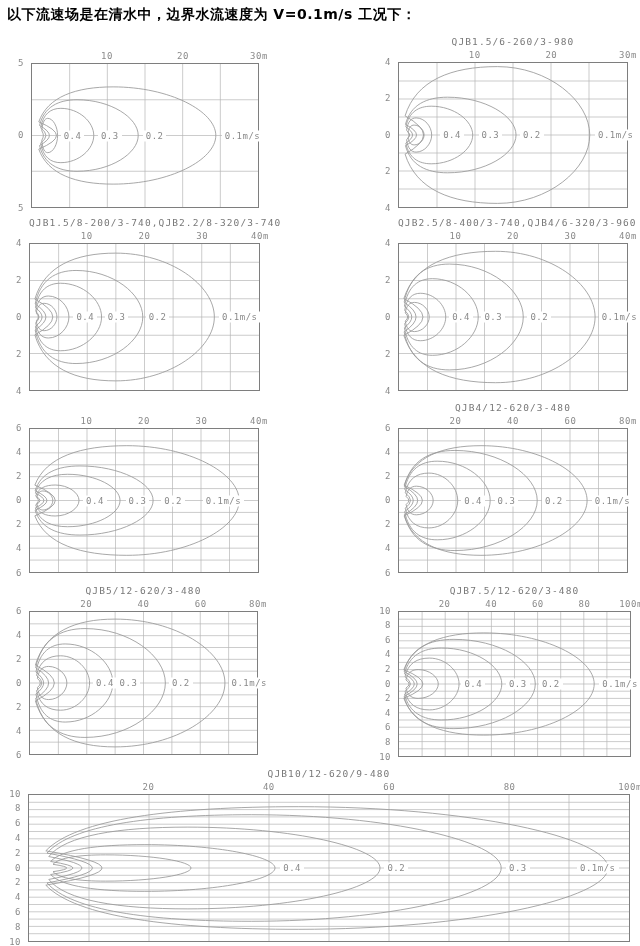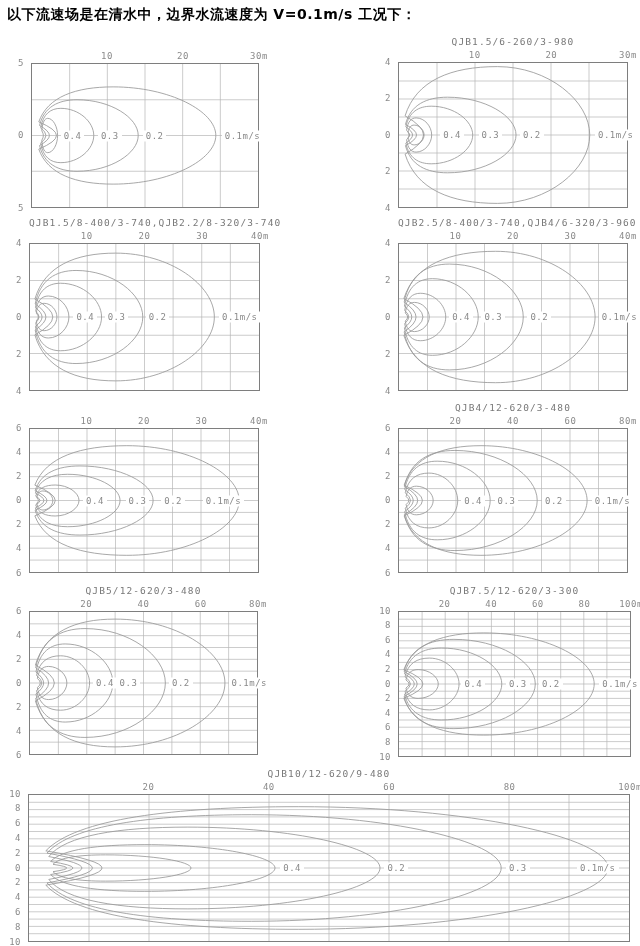--- a/index.html
+++ b/index.html
@@ -106,21 +106,21 @@
             <path d="M 0.850 3.412 C 1.513 2.320 3.615 1.900 6.379 1.900 C 11.341 1.900 15.400 2.950 15.400 4.000 C 15.400 5.050 11.341 6.100 6.379 6.100 C 3.615 6.100 1.513 5.680 0.850 4.588 Q 2.305 4.265 2.305 4.000 Q 2.305 3.735 0.850 3.412" fill="none" stroke="var(--curve)" stroke-width="0.85" vector-effect="non-scaling-stroke"></path>
             <path d="M 0.800 2.936 C 2.258 0.960 6.875 0.200 12.950 0.200 C 19.633 0.200 25.100 2.100 25.100 4.000 C 25.100 5.900 19.633 7.800 12.950 7.800 C 6.875 7.800 2.258 7.040 0.800 5.064 Q 3.230 4.479 3.230 4.000 Q 3.230 3.521 0.800 2.936" fill="none" stroke="var(--curve)" stroke-width="0.85" vector-effect="non-scaling-stroke"></path>
           </svg>
         </div>
         <span class="clabel" style="left: 70.1667px; top: 99px;">0.4</span>
         <span class="clabel" style="left: 108.5px; top: 99px;">0.3</span>
         <span class="clabel" style="left: 149.9px; top: 99px;">0.2</span>
         <span class="clabel" style="left: 225.033px; top: 99px;">0.1m/s</span>
       </div>
       <div class="chart" style="left: 1px; top: 217px; width: 273px; height: 182px;">
-        <div class="ctitle" style="left: 28px; top: 0px; width: 231px;">QJB1.5/8-400/3-740,QJB2.2/8-320/3-740</div>
+        <div class="ctitle" style="left: 28px; top: 0px; width: 231px;">QJB1.5/8-200/3-740,QJB2.2/8-320/3-740</div>
         <span class="xtick" style="left: 85.75px; top: 14px;">10</span>
         <span class="xtick" style="left: 143.5px; top: 14px;">20</span>
         <span class="xtick" style="left: 201.25px; top: 14px;">30</span>
         <span class="xtick" style="left: 259px; top: 14px;">40m</span>
         <span class="ytick" style="left: 0px; width: 21px; top: 20.5px;">4</span>
         <span class="ytick" style="left: 0px; width: 21px; top: 57.5px;">2</span>
         <span class="ytick" style="left: 0px; width: 21px; top: 94.5px;">0</span>
         <span class="ytick" style="left: 0px; width: 21px; top: 131.5px;">2</span>
         <span class="ytick" style="left: 0px; width: 21px; top: 168.5px;">4</span>
         <div class="plot" style="left: 28px; top: 26px; width: 231px; height: 148px;">
@@ -318,21 +318,21 @@
             <path d="M 2.000 4.712 C 4.084 2.320 10.683 1.400 19.366 1.400 C 34.950 1.400 47.700 3.700 47.700 6.000 C 47.700 8.300 34.950 10.600 19.366 10.600 C 10.683 10.600 4.084 9.680 2.000 7.288 Q 6.570 6.580 6.570 6.000 Q 6.570 5.420 2.000 4.712" fill="none" stroke="var(--curve)" stroke-width="0.85" vector-effect="non-scaling-stroke"></path>
             <path d="M 1.900 4.488 C 5.267 1.680 15.928 0.600 29.956 0.600 C 51.265 0.600 68.700 3.300 68.700 6.000 C 68.700 8.700 51.265 11.400 29.956 11.400 C 15.928 11.400 5.267 10.320 1.900 7.512 Q 8.580 6.680 8.580 6.000 Q 8.580 5.320 1.900 4.488" fill="none" stroke="var(--curve)" stroke-width="0.85" vector-effect="non-scaling-stroke"></path>
           </svg>
         </div>
         <span class="clabel" style="left: 92.12px; top: 98px;">0.4</span>
         <span class="clabel" style="left: 115.593px; top: 98px;">0.3</span>
         <span class="clabel" style="left: 167.976px; top: 98px;">0.2</span>
         <span class="clabel" style="left: 227.516px; top: 98px;">0.1m/s</span>
       </div>
       <div class="chart" style="left: 370px; top: 585px; width: 275px; height: 180px;">
-        <div class="ctitle" style="left: 28px; top: 0px; width: 233px;">QJB7.5/12-620/3-300</div>
+        <div class="ctitle" style="left: 28px; top: 0px; width: 233px;">QJB7.5/12-620/3-480</div>
         <span class="xtick" style="left: 74.6px; top: 14px;">20</span>
         <span class="xtick" style="left: 121.2px; top: 14px;">40</span>
         <span class="xtick" style="left: 167.8px; top: 14px;">60</span>
         <span class="xtick" style="left: 214.4px; top: 14px;">80</span>
         <span class="xtick" style="left: 261px; top: 14px;">100m</span>
         <span class="ytick" style="left: 0px; width: 21px; top: 20.5px;">10</span>
         <span class="ytick" style="left: 0px; width: 21px; top: 35.1px;">8</span>
         <span class="ytick" style="left: 0px; width: 21px; top: 49.7px;">6</span>
         <span class="ytick" style="left: 0px; width: 21px; top: 64.3px;">4</span>
         <span class="ytick" style="left: 0px; width: 21px; top: 78.9px;">2</span>

